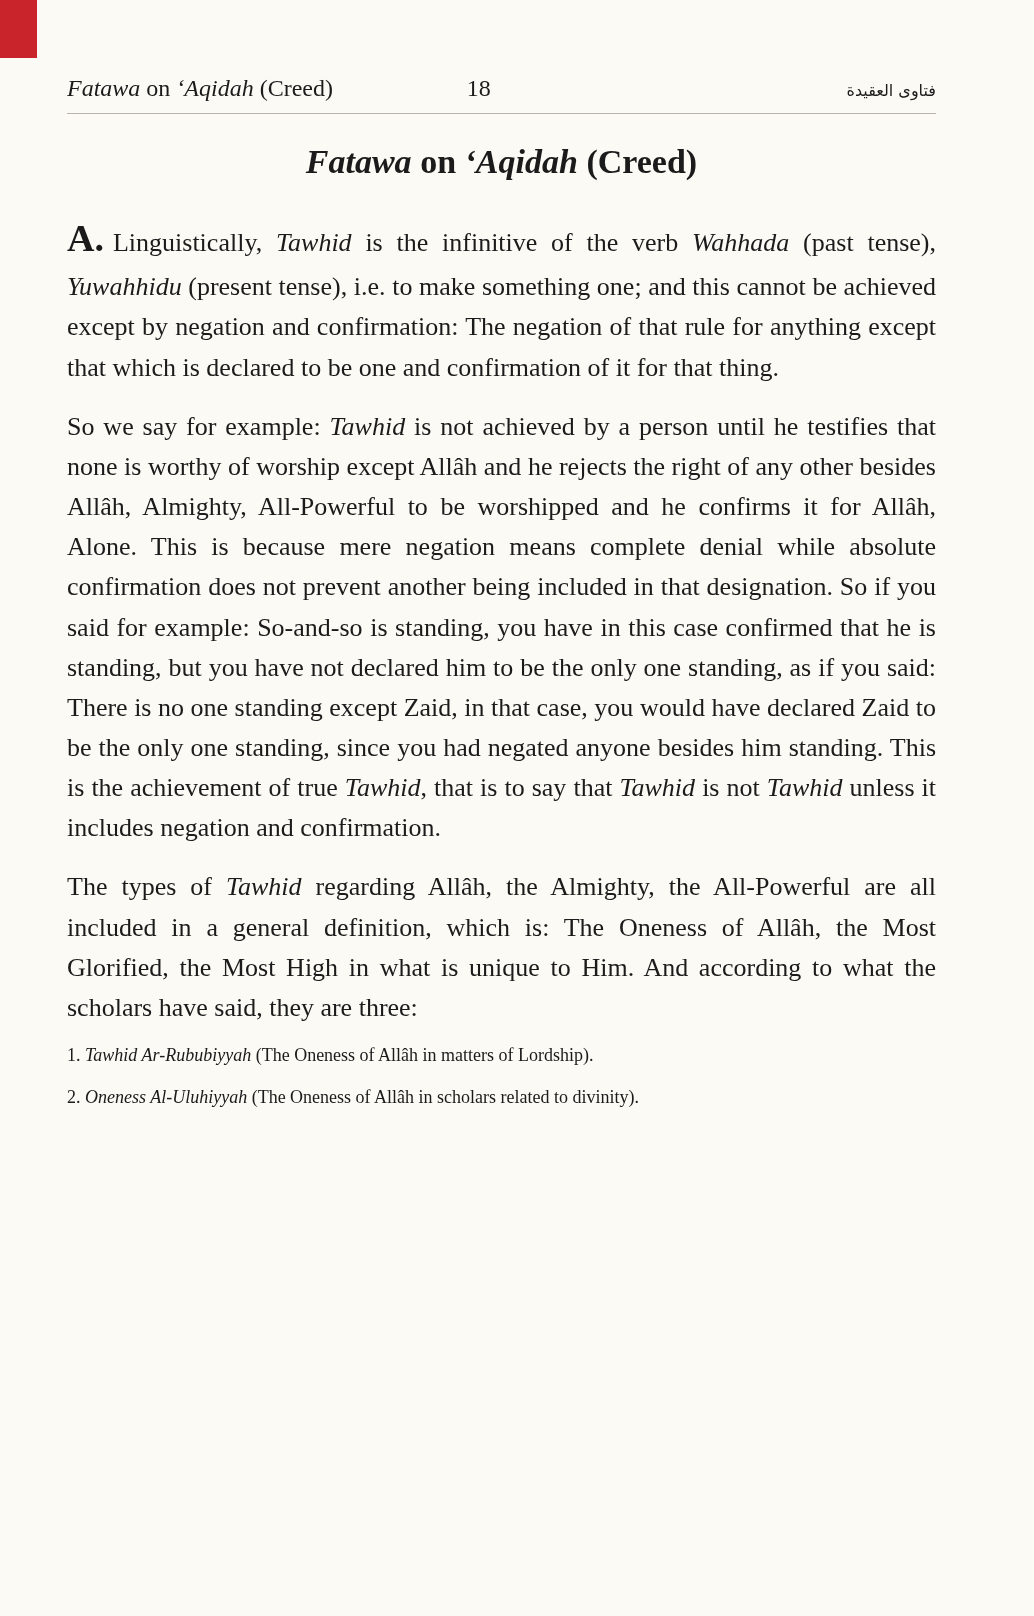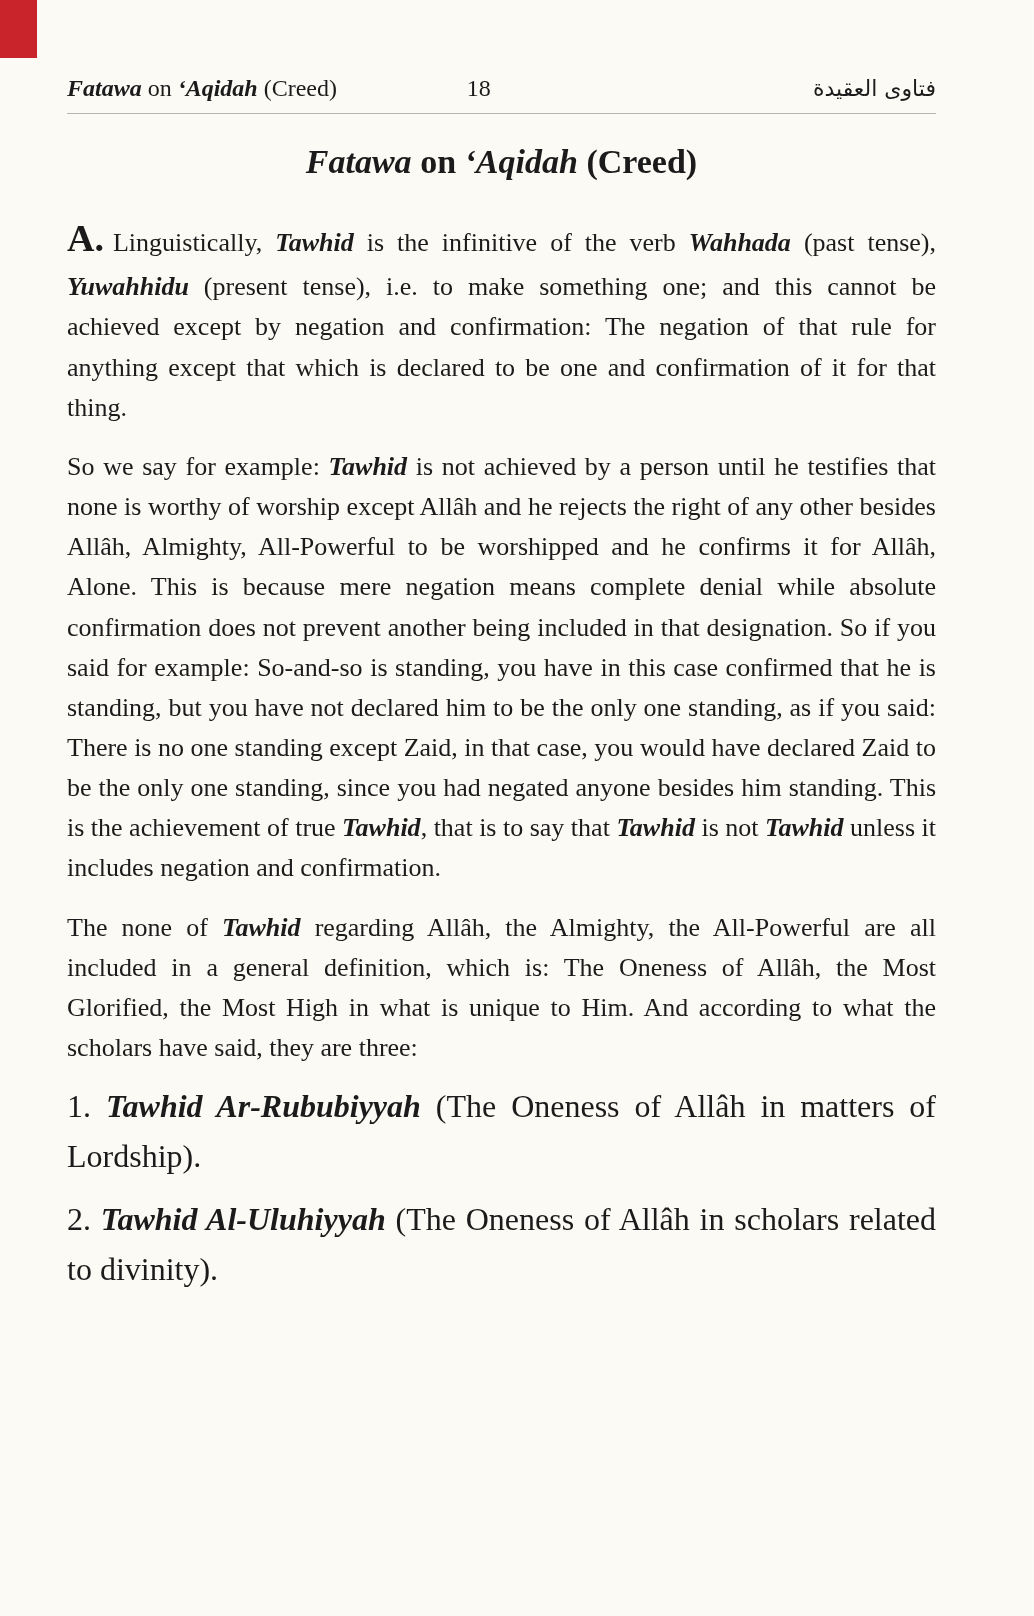--- a/index.html
+++ b/index.html
@@ -31,21 +31,21 @@
     align-items: baseline;
     font-size: 24px;
     line-height: 1.2;
   }
   .head-left  { width: 46%; }
   .head-center{ width: 17%; }
   .head-right {
     width: 37%;
     text-align: right;
     font-family: "DejaVu Sans", sans-serif;
-    font-size: 22px;
+    font-size: 16px;
   }
   .head-rule {
     border: none;
     border-top: 1px solid #b9b5ad;
     margin: 10px 0 0 0;
   }
   .chapter-title {
     margin: 28px 0 0 0;
     font-size: 34px;
     font-weight: bold;
@@ -61,30 +61,30 @@
   }
   .para {
     margin: 19px 0 0 0;
     font-size: 26px;
     line-height: 1.545;
     text-align: justify;
   }
   .para.first { margin-top: 26px; }
   .list-item {
     margin: 14px 0 0 0;
-    font-size: 32px;
+    font-size: 18px;
     line-height: 1.545;
     text-align: justify;
   }
   .drop {
     font-size: 38px;
     font-weight: bold;
     padding-right: 9px;
   }
-  .it { font-style: italic; font-weight: bold; }
+  .it { font-style: italic; }
 </style>
 </head>
 <body>
 
 <div class="book-edge"></div>
 
 <div class="page-inner">
 
   <header class="running-head">
     <span class="head-left"><span class="it">Fatawa</span><span> on </span><span class="it">‘Aqidah</span><span> (Creed)</span></span>
@@ -94,19 +94,19 @@
 
   <hr class="head-rule">
 
   <h1 class="chapter-title"><span class="it">Fatawa</span><span> on </span><span class="it">‘Aqidah</span><span> (Creed)</span></h1>
 
 
   <p class="para first"><span class="drop">A.</span><span><span>Linguistically, </span><span class="it">Tawhid</span><span> is the infinitive of the verb </span><span class="it">Wahhada</span><span> (past tense), </span><span class="it">Yuwahhidu</span><span> (present tense), i.e. to make something one; and this cannot be achieved except by negation and confirmation: The negation of that rule for anything except that which is declared to be one and confirmation of it for that thing.</span></span></p>
 
   <p class="para"><span>So we say for example: </span><span class="it">Tawhid</span><span> is not achieved by a person until he testifies that none is worthy of worship except Allâh and he rejects the right of any other besides Allâh, Almighty, All-Powerful to be worshipped and he confirms it for Allâh, Alone. This is because mere negation means complete denial while absolute confirmation does not prevent another being included in that designation. So if you said for example: So-and-so is standing, you have in this case confirmed that he is standing, but you have not declared him to be the only one standing, as if you said: There is no one standing except Zaid, in that case, you would have declared Zaid to be the only one standing, since you had negated anyone besides him standing. This is the achievement of true </span><span class="it">Tawhid</span><span>, that is to say that </span><span class="it">Tawhid</span><span> is not </span><span class="it">Tawhid</span><span> unless it includes negation and confirmation.</span></p>
 
-  <p class="para"><span>The none of </span><span class="it">Tawhid</span><span> regarding Allâh, the Almighty, the All-Powerful are all included in a general definition, which is: The Oneness of Allâh, the Most Glorified, the Most High in what is unique to Him. And according to what the scholars have said, they are three:</span></p>
+  <p class="para"><span>The types of </span><span class="it">Tawhid</span><span> regarding Allâh, the Almighty, the All-Powerful are all included in a general definition, which is: The Oneness of Allâh, the Most Glorified, the Most High in what is unique to Him. And according to what the scholars have said, they are three:</span></p>
 
   <p class="list-item"><span>1. </span><span class="it">Tawhid Ar-Rububiyyah</span><span> (The Oneness of Allâh in matters of Lordship).</span></p>
 
-  <p class="list-item"><span>2. </span><span class="it">Tawhid Al-Uluhiyyah</span><span> (The Oneness of Allâh in scholars related to divinity).</span></p>
+  <p class="list-item"><span>2. </span><span class="it">Oneness Al-Uluhiyyah</span><span> (The Oneness of Allâh in scholars related to divinity).</span></p>
 
 </div>
 
 </body></html>

